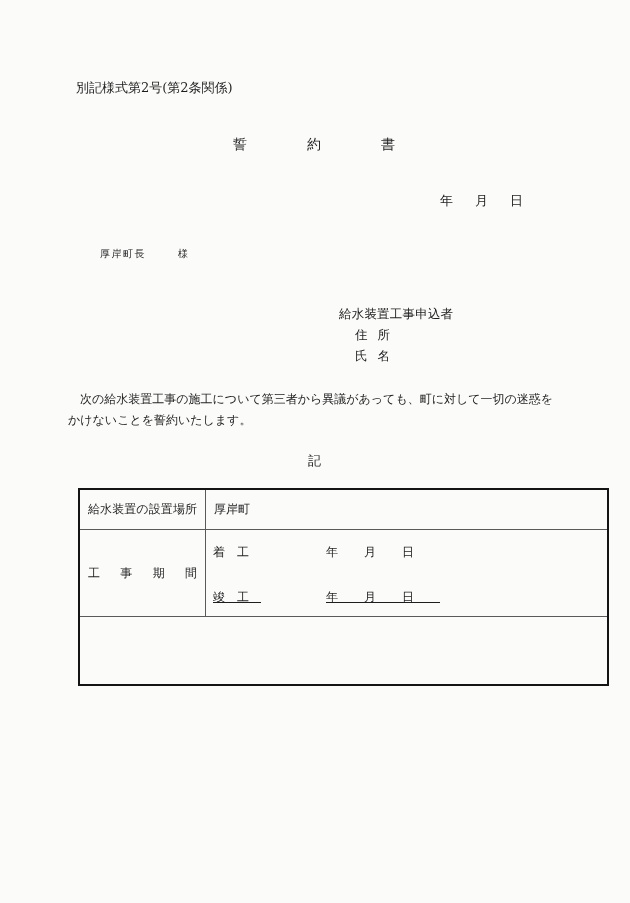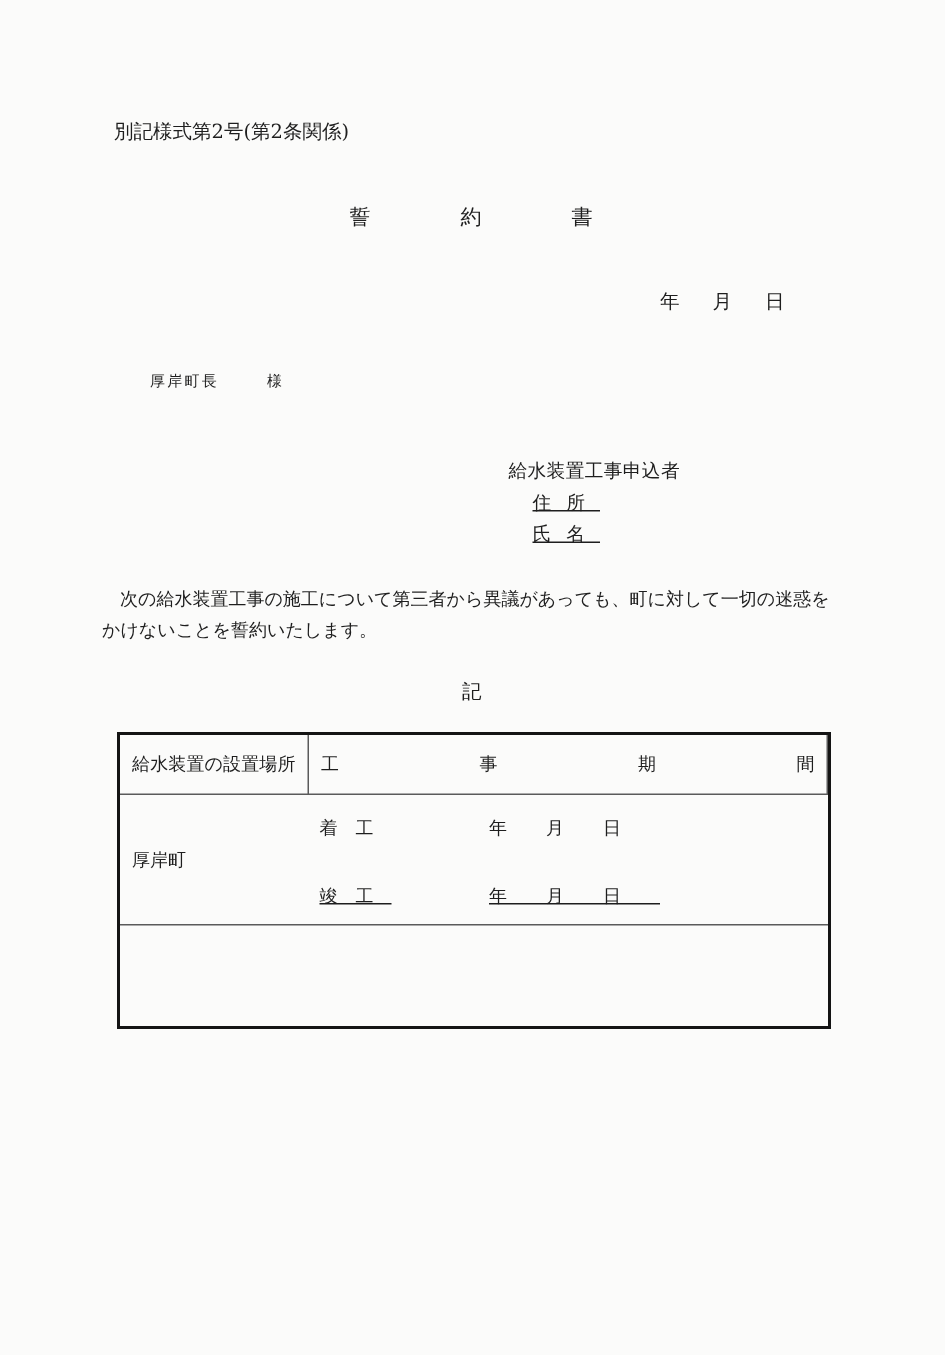--- a/index.html
+++ b/index.html
@@ -18,30 +18,30 @@
   #title { left: 233px; top: 136px; font-size: 14px; letter-spacing: 60px; white-space: nowrap; }
 
   #date-line { left: 440px; top: 192px; font-size: 13px; letter-spacing: 22px; white-space: nowrap; }
 
   #addressee { left: 100px; top: 247px; font-size: 10px; white-space: nowrap; }
   #addressee .name { letter-spacing: 1.5px; }
   #addressee .honorific { margin-left: 32px; }
 
   #applicant { left: 323px; top: 303px; font-size: 12.5px; line-height: 21px; }
   #applicant .heading { letter-spacing: 0.2px; white-space: nowrap; margin-left: 16px; }
-  #applicant .label { margin-left: 32px; letter-spacing: 10px; white-space: nowrap; text-decoration: underline; }
+  #applicant .label { margin-left: 32px; letter-spacing: 10px; white-space: nowrap; }
 
   #body-text { left: 68px; top: 389px; width: 486px; font-size: 12px;
                line-height: 21px; text-align: left; word-break: break-all; }
 
   #list-marker { left: 308px; top: 452px; font-size: 13px; }
 
   #form-table {
     position: absolute; left: 78px; top: 488px;
-    width: 476px; height: 198px; box-sizing: border-box;
+    width: 531px; height: 198px; box-sizing: border-box;
     border: 2px solid #141414;
     display: grid;
     grid-template-columns: 126px 1fr;
     grid-template-rows: 40px 87px 67px;
     font-size: 12px;
     background: transparent;
   }
   .cell { box-sizing: border-box; display: flex; align-items: center; padding: 0 8px; }
   .col1 { border-right: 1px solid #5a5a5a; }
   .rowdiv { border-bottom: 1px solid #5a5a5a; }
@@ -77,26 +77,26 @@
 
   <div id="body-text" class="abs">　次の給水装置工事の施工について第三者から異議があっても、町に対して一切の迷惑をかけないことを誓約いたします。</div>
 
   <div id="list-marker" class="abs">記</div>
 
   <div id="form-table">
 
     <div class="cell col1 rowdiv">
       <div class="jtext">給水装置の設置場所</div>
     </div>
+    <div class="cell rowdiv">
+      <span>厚岸町</span>
+    </div>
+
     <div class="cell col1 rowdiv">
       <div class="jtext">工事期間</div>
-    </div>
-
-    <div class="cell rowdiv">
-      <span>厚岸町</span>
     </div>
     <div id="r2c2" class="cell rowdiv">
       <div id="pline1" class="period-line">
         <span class="plabel">着工</span><span class="pdate">年月日</span>
       </div>
       <div id="pline2" class="period-line">
         <span class="plabel">竣工</span><span class="pdate">年月日</span>
       </div>
     </div>
 

